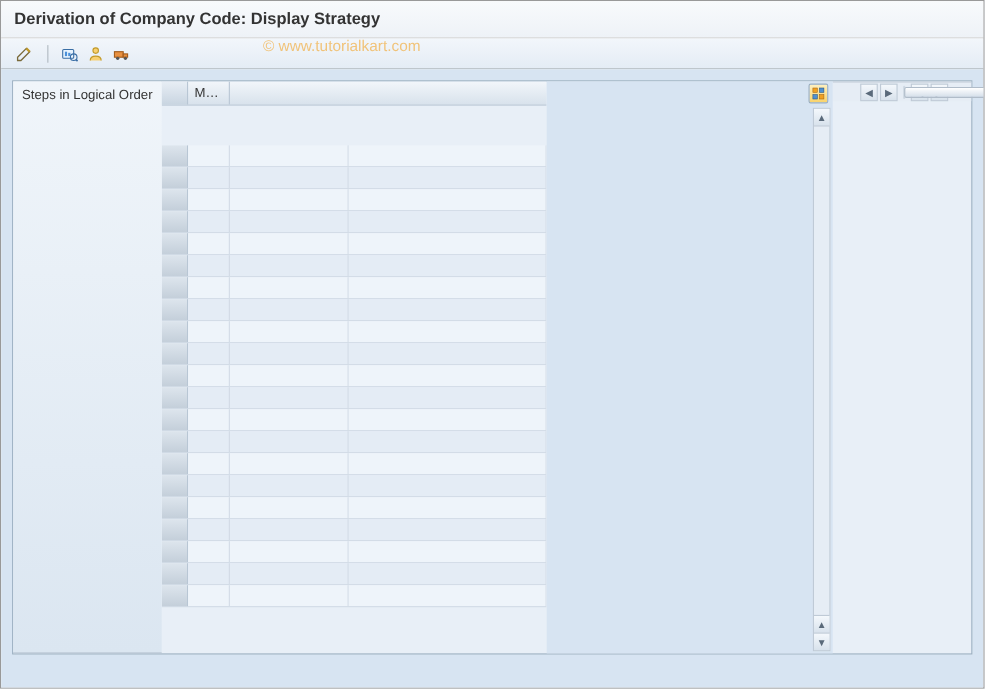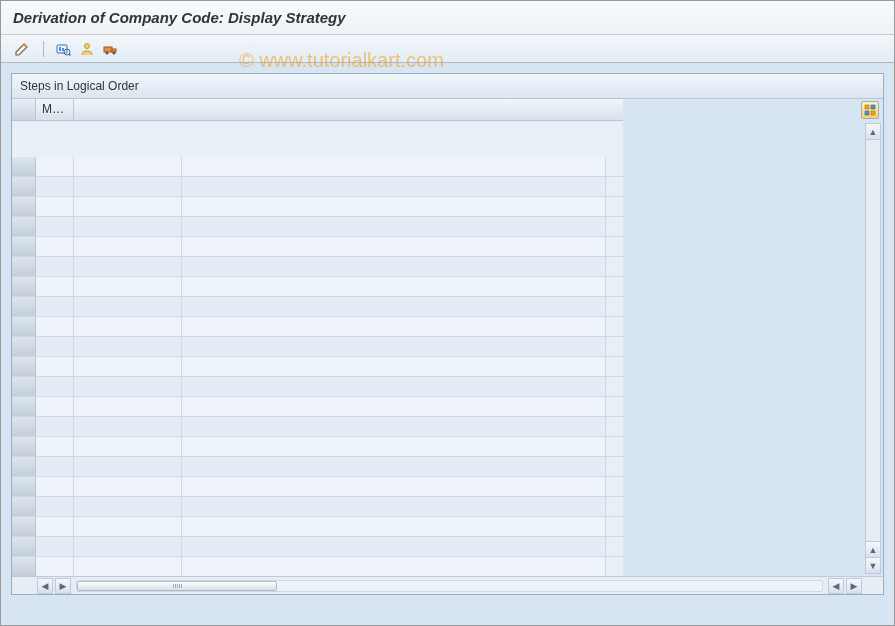--- a/index.html
+++ b/index.html
@@ -13,21 +13,20 @@
       position: relative;
       border: 1px solid #999;
     }
     .title-bar {
       background: linear-gradient(to bottom, #f8fafc, #eef2f7);
       padding: 8px 12px;
       border-bottom: 1px solid #ccc;
     }
     .title-bar h1 {
       font-size: 15px;
-      font-style: italic;
       font-weight: bold;
       color: #333;
     }
     .toolbar {
       background: linear-gradient(to bottom, #f2f6fb, #e4ecf5);
       padding: 4px 10px;
       border-bottom: 1px solid #b0b8c0;
       display: flex;
       align-items: center;
       gap: 2px;
@@ -58,21 +57,21 @@
       font-size: 12px;
       color: #333;
       margin-bottom: 6px;
       padding-left: 2px;
     }
     .panel {
       border: 1px solid #9aaec0;
       background: #e8eff7;
       height: calc(100% - 24px);
       display: flex;
-      flex-direction: column;
+      flex-direction: row;
     }
     .panel-header {
       background: linear-gradient(to bottom, #f0f5fa, #dbe6f1);
       border-bottom: 1px solid #b8c6d4;
       padding: 5px 8px;
       font-size: 12px;
       color: #333;
     }
     .table-wrap {
       display: flex;
@@ -226,25 +225,25 @@
       width: 16px;
       transform: translateX(-50%);
       display:flex;
       gap:1px;
       align-items: stretch;
       justify-content: center;
     }
     .hthumb-grip span{width:1px;background:#9aaec0;}
     .watermark {
       position: absolute;
-      top: 48px;
+      top: 32px;
       left: 238px;
       color: #f39c12;
       opacity: 0.55;
-      font-size: 20px;
+      font-size: 14px;
       pointer-events: none;
       z-index: 50;
     }
   </style>
 </head>
 <body>
 
 <div class="title-bar">
   <h1>Derivation of Company Code: Display Strategy</h1>
 </div>

